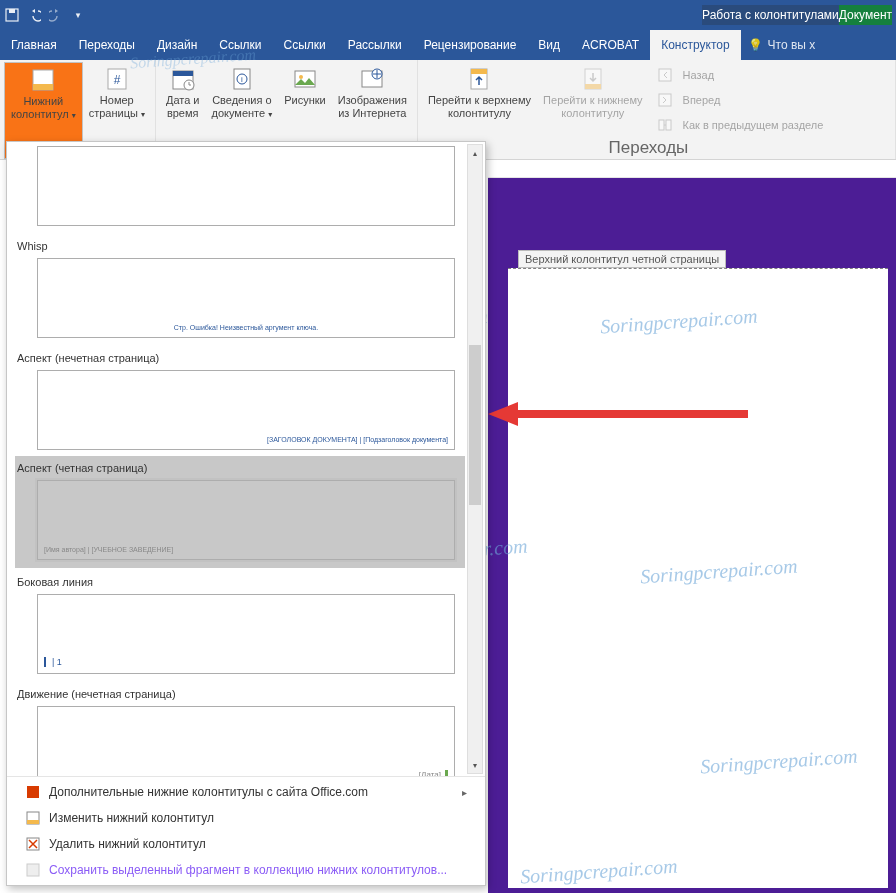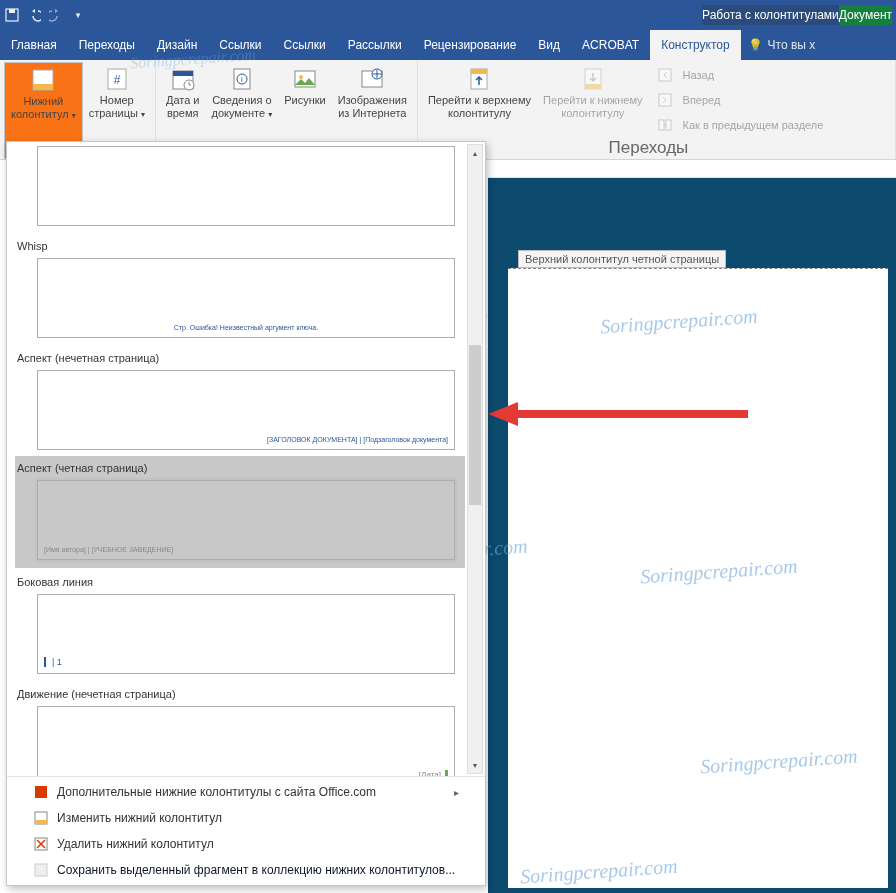--- a/index.html
+++ b/index.html
@@ -34,27 +34,27 @@
 .gallery{position:absolute;left:6px;top:141px;width:480px;height:745px;background:#fff;border:1px solid #c6c6c6;box-shadow:2px 3px 8px rgba(0,0,0,.25);display:flex;flex-direction:column;z-index:10}
 .gallery-scroll{flex:1;overflow:hidden;position:relative}
 .gallery-inner{padding:4px 20px 4px 8px}
 .gallery .cat{font-size:11px;color:#333;padding:8px 0 4px 2px;font-weight:400}
 .gallery .item{border:1px solid #adadad;background:#fff;height:80px;margin:2px 10px 6px 22px;position:relative;font-size:8px;color:#888;display:flex;align-items:flex-end;padding:6px}
 .gallery .item.sel{background:#c8c8c8;outline:2px solid #c2c2c2}
 .gallery .cat-row.sel{background:#c8c8c8}
 .gallery .scrollbar{position:absolute;right:2px;top:2px;bottom:2px;width:16px;background:#f0f0f0;border:1px solid #dedede}
 .gallery .scrollbar .sbtn{height:16px;background:#f0f0f0;display:flex;align-items:center;justify-content:center;font-size:8px;color:#555}
 .gallery .scrollbar .thumb{position:absolute;left:1px;right:1px;top:200px;height:160px;background:#cdcdcd}
-.gallery-foot{border-top:1px solid #e5e5e5;padding:2px 16px}
+.gallery-foot{border-top:1px solid #e5e5e5;padding:2px 8px}
 .gf-item{display:flex;align-items:center;gap:8px;padding:5px 10px;font-size:12px;color:#333;cursor:pointer}
-.gf-item.disabled{color:#0f172a;cursor:default}
+.gf-item.disabled{color:#8b5cf6;cursor:default}
 .gf-item .gficon{width:16px;height:16px;display:flex;align-items:center;justify-content:center}
 .gf-item .chev{margin-left:auto;font-size:10px;color:#666}
 
-.docwrap{position:absolute;left:488px;right:0;top:160px;bottom:0;background:#0c4a6e}
+.docwrap{position:absolute;left:488px;right:0;top:160px;bottom:0;background:#4c1d95}
 .ruler{height:18px;background:#fff;border-bottom:1px solid #e5e5e5}
 .page{background:#fff;margin:90px 0 0 20px;width:380px;height:620px;position:relative}
 .hdr-dash{position:absolute;left:0;right:0;top:0;border-bottom:1px dashed #808080}
 .hdr-tag{position:absolute;left:10px;top:0;transform:translateY(-100%);background:#f4f4f4;border:1px solid #bbb;font-size:11px;color:#555;padding:2px 6px}
 
 .wm{position:absolute;color:#6da6d8;font-style:italic;font-family:"Brush Script MT",cursive;font-size:20px;opacity:.6;pointer-events:none;transform:rotate(-4deg);white-space:nowrap}
 
 .arrow-shape{position:absolute;left:488px;top:400px;width:260px;height:28px;z-index:5}
 </style>
 </head>

